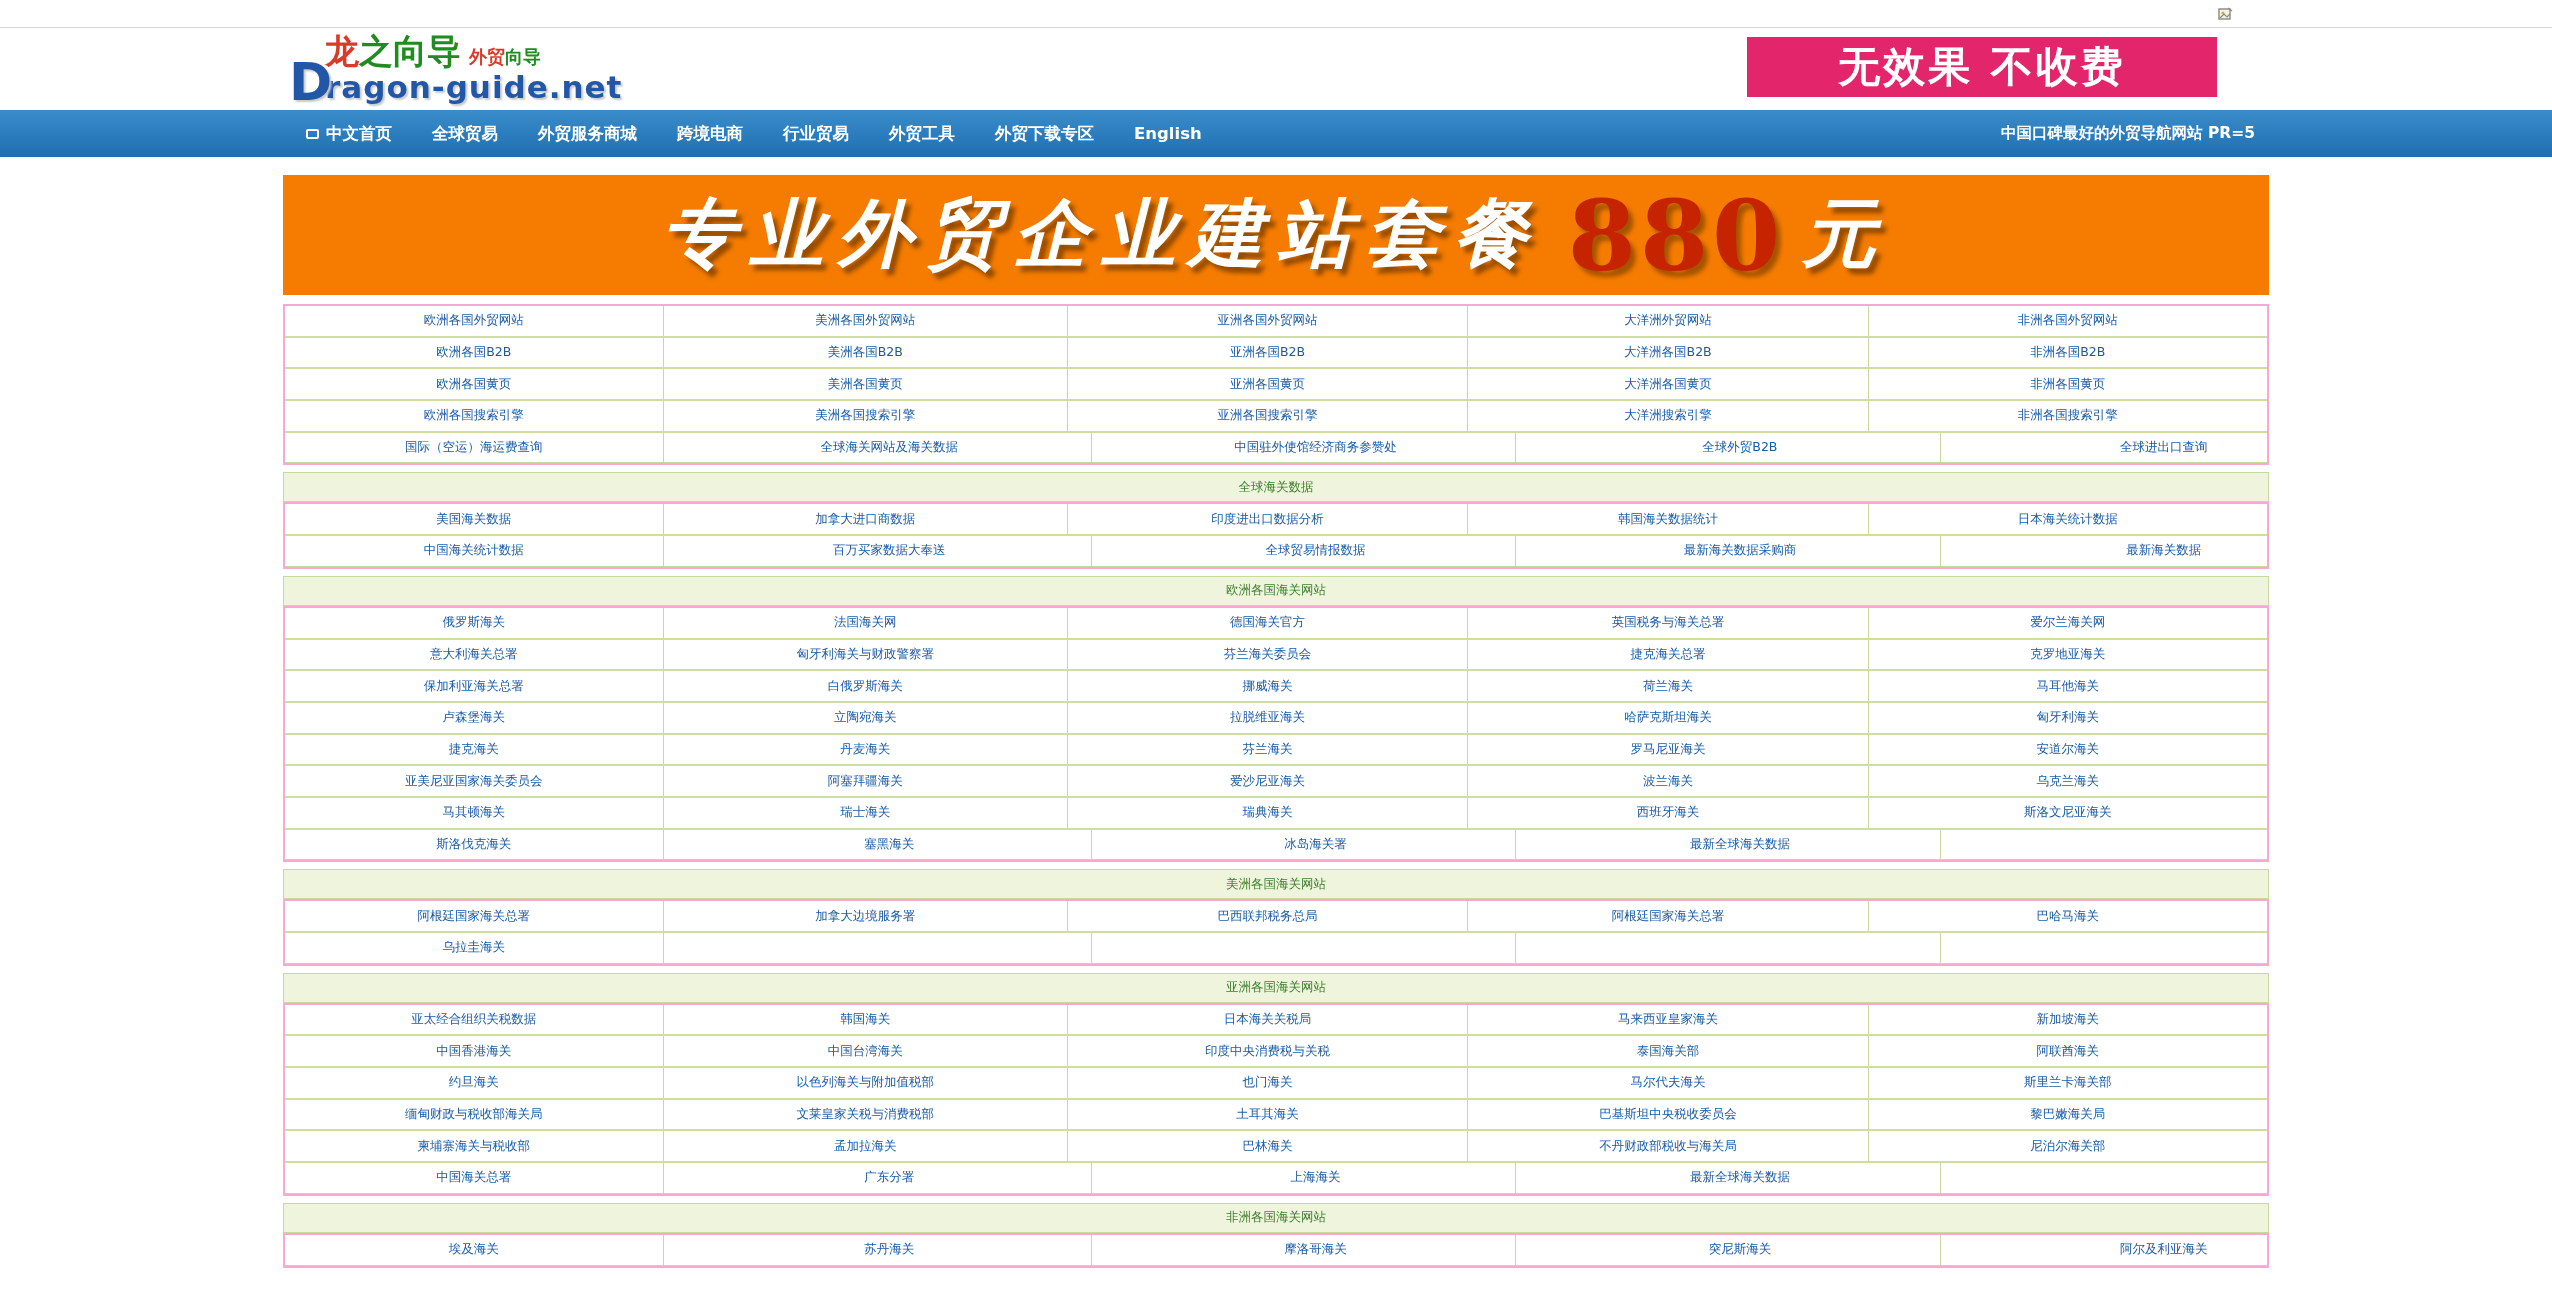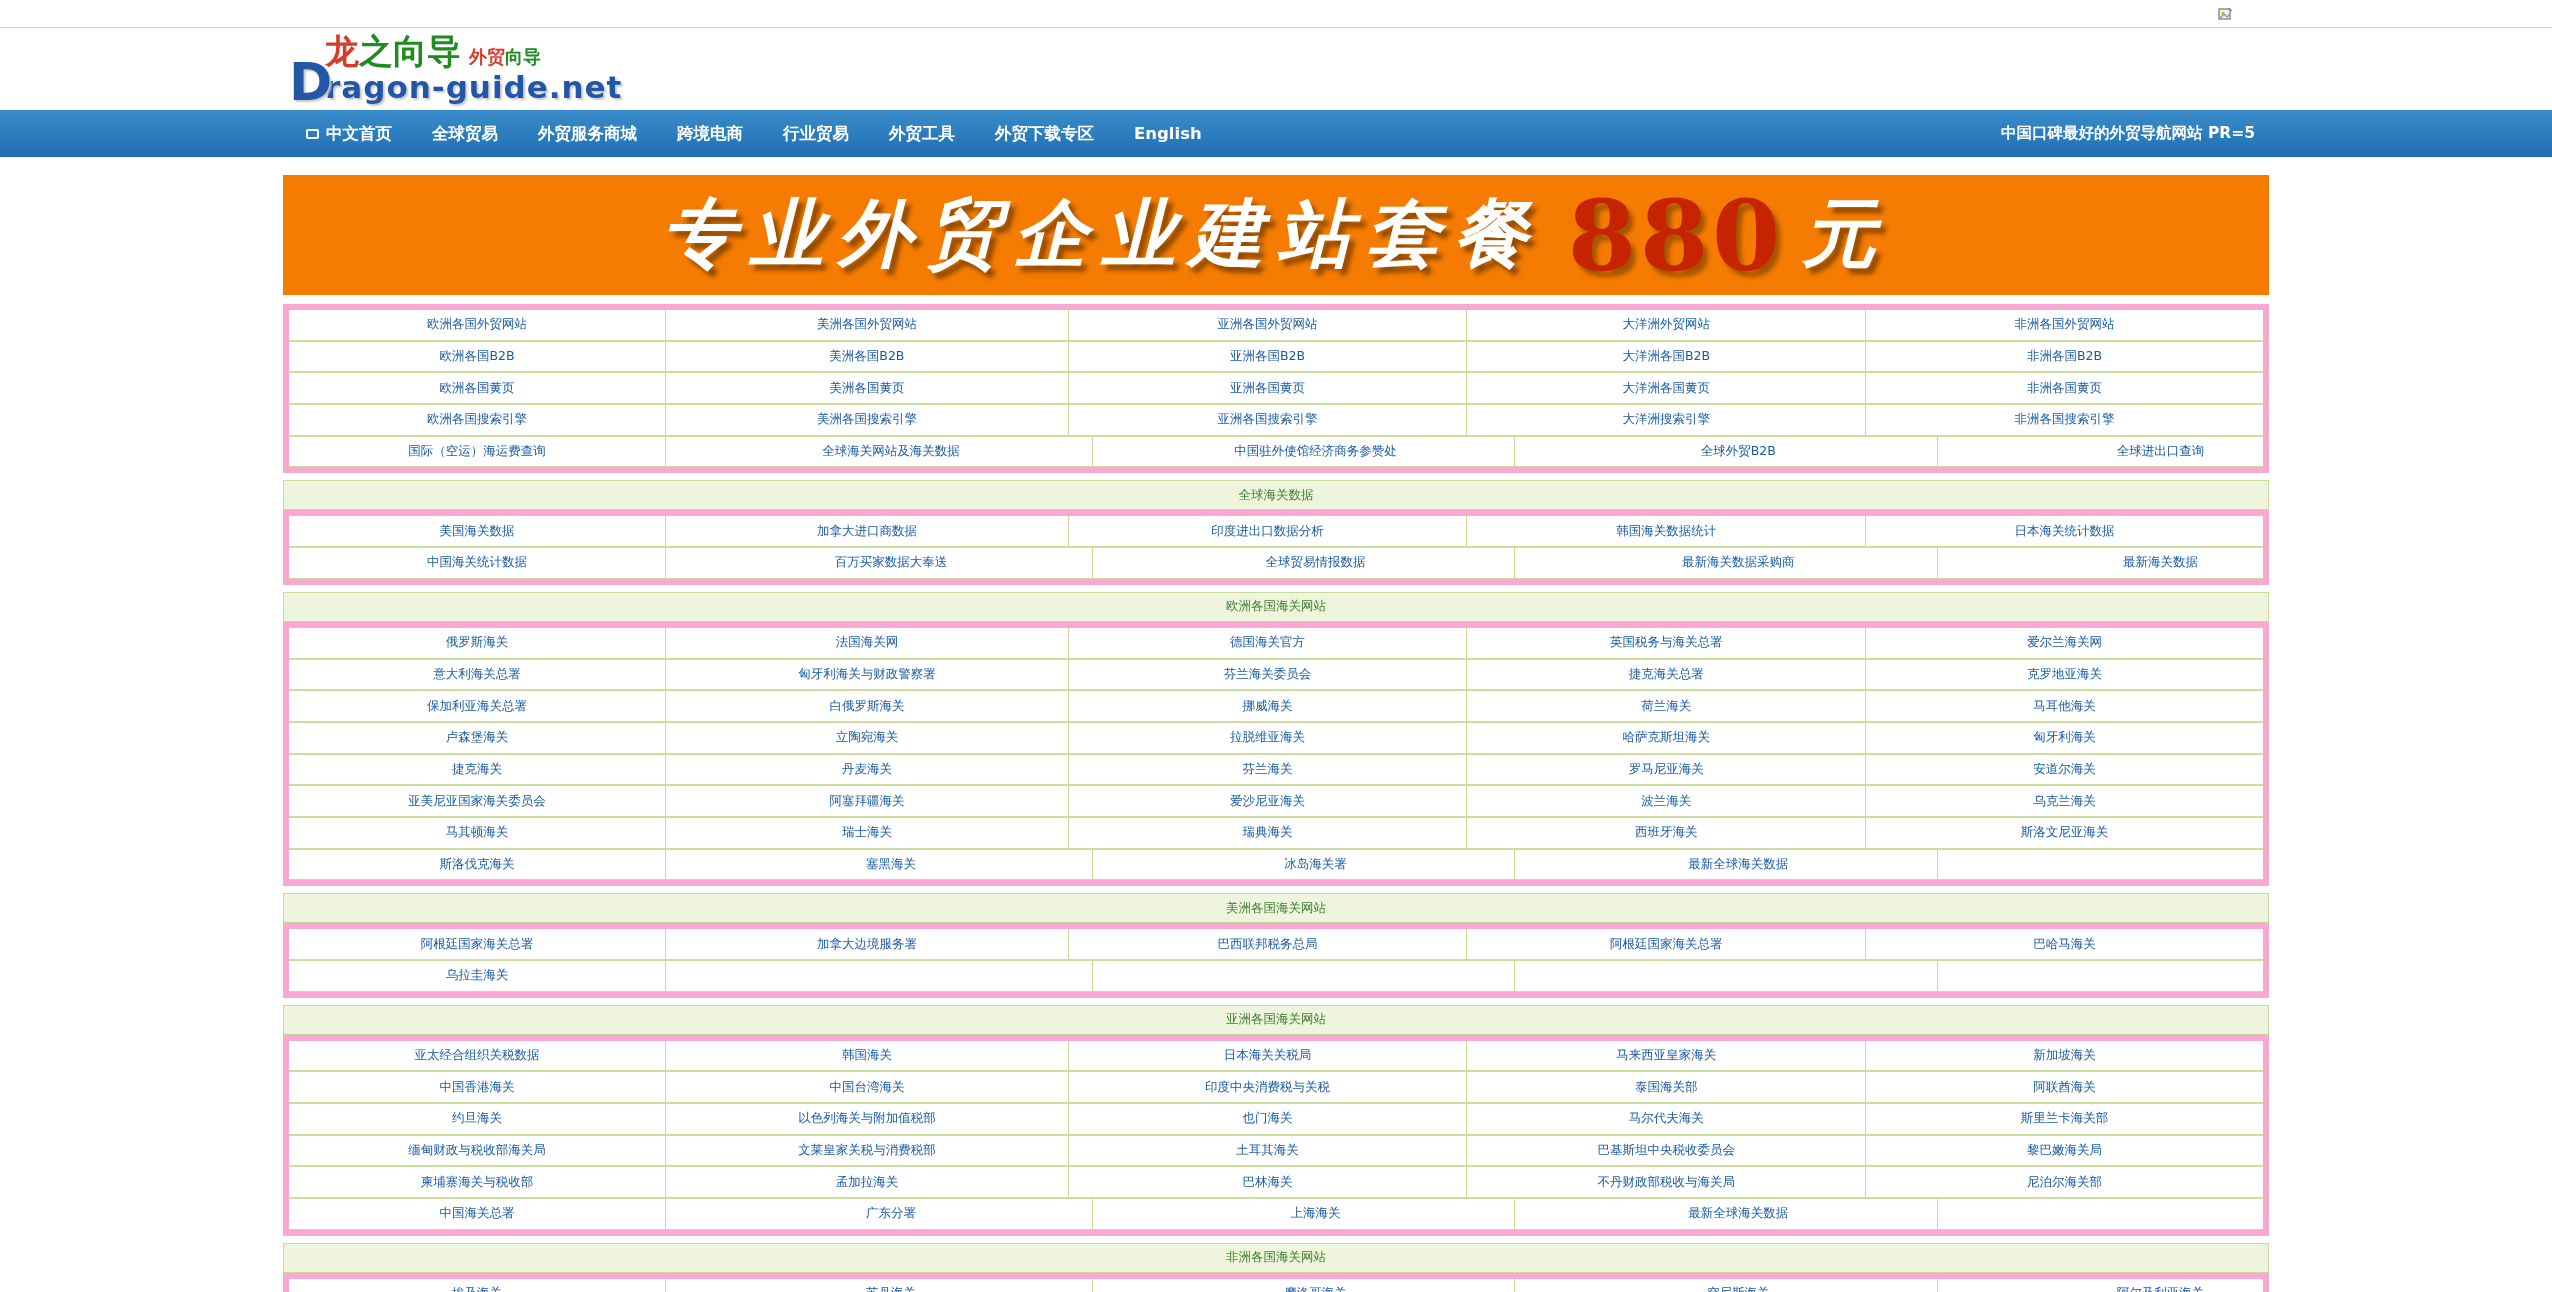--- a/index.html
+++ b/index.html
@@ -40,21 +40,21 @@
   .hero { height:120px; background:#f57c00; display:flex; align-items:center; justify-content:center; cursor:pointer; }
   .hero .cn { color:#ffffff; font-family:"DejaVu Serif","Liberation Serif",serif; font-style:italic;
               font-weight:bold; font-size:74px; letter-spacing:14px;
               text-shadow:5px 6px 4px rgba(70,35,0,0.55); white-space:nowrap; }
   .hero .price { color:#c62300; font-family:"DejaVu Serif","Liberation Serif",serif; font-weight:bold;
                  font-size:98px; margin:0 18px 0 26px; letter-spacing:4px;
                  text-shadow:5px 6px 4px rgba(70,35,0,0.45);text-align:center; }
 
   
   .directory { width:1986px; margin:0 auto; }
-  .dir-table { border:6px solid #f9a8d4; background:#ffffff; }
+  .dir-table { border:2px solid #f9a8d4; background:#ffffff; }
   .dir-row { display:grid; grid-template-columns:19.1% 20.4% 20.2% 20.2% 20.1%; border-bottom:2px solid #cede9f; }
   .dir-row:last-child { border-bottom:1px solid #c9d99b;gap:24px; }
   .dir-cell { height:29.7px; border-right:1px solid #c9d99b; display:flex; align-items:center; justify-content:center; }
   .dir-cell:last-child { border-right:none; }
   .dir-link { color:#1a5ba6; font-size:12.5px; cursor:pointer; white-space:nowrap; }
   .section-header { margin-top:7px; height:30px; background:#eef5dc; border:1px solid #c9d99b;
                     display:flex; align-items:center; justify-content:center;
                     color:#3f7d2f; font-size:12.5px; }
 </style>
 </head>
@@ -71,20 +71,21 @@
 
 <div class="header">
   <div class="header-inner">
     <div class="logo">
       <span class="big-d">D</span>
       <div class="logo-line1">
         <span class="red">龙</span><span class="green">之向导</span><span class="sub"><span class="red">外贸</span><span class="green">向导</span></span>
       </div>
       <div class="logo-line2">ragon-guide.net</div>
     </div>
+    <div class="promo-pink">无效果 不收费</div>
   </div>
 </div>
 
 <div class="navbar">
   <div class="navbar-inner">
     <div class="nav-items">
         <div class="nav-item">
           <span class="monitor-icon"></span>
           <span>中文首页</span>
         </div>

